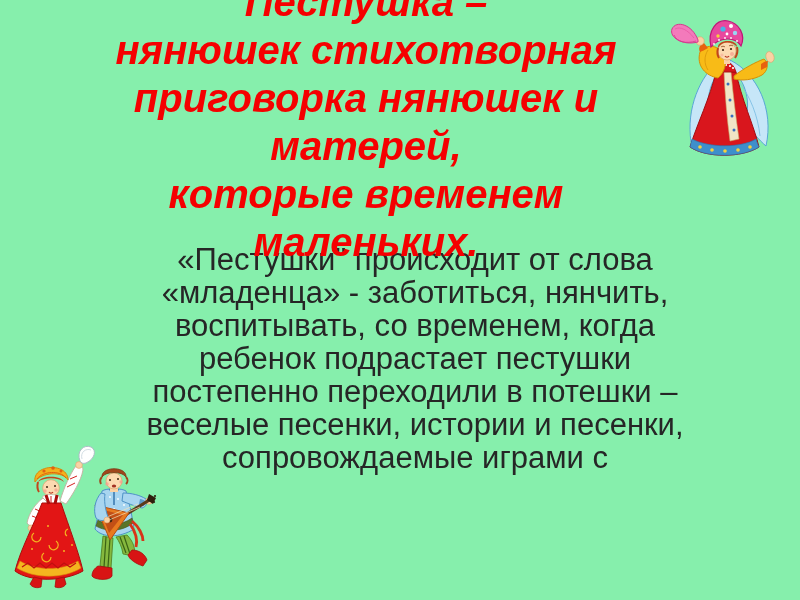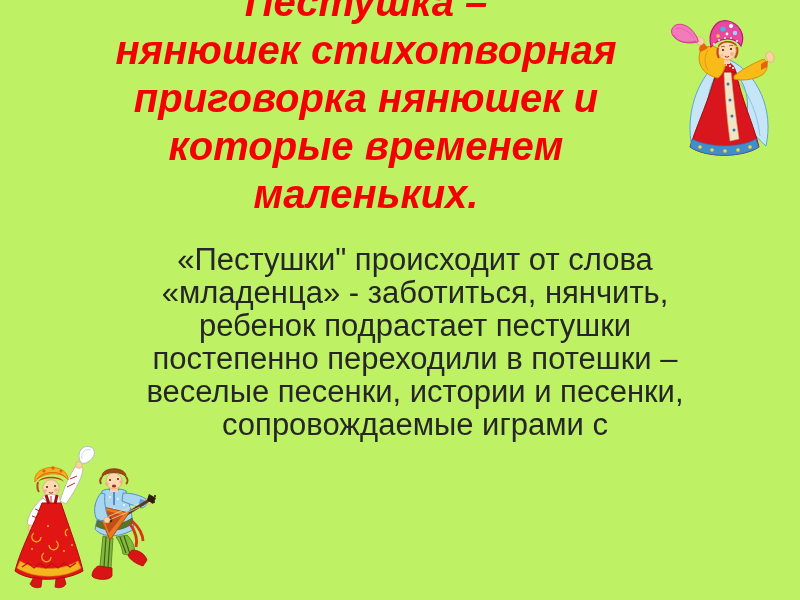--- a/index.html
+++ b/index.html
@@ -1,20 +1,20 @@
 <!DOCTYPE html>
 <html><head>
 <meta charset="utf-8">
 <style>
   html, body { margin: 0; padding: 0; background: #ffffff; }
   .slide {
     position: relative;
     width: 800px;
     height: 600px;
-    background: #bef264;
+    background: #86efac;
     overflow: hidden;
     font-family: "Liberation Sans", sans-serif;
   }
   .title-block {
     position: absolute;
     left: 60px;
     top: -22px;
     width: 612px;
     text-align: center;
     font-weight: bold;
@@ -57,27 +57,29 @@
 </style>
 </head>
 <body>
 
 <div class="slide">
 
   <div class="title-block">
     <div class="t-line">Пестушка –</div>
     <div class="t-line">нянюшек стихотворная</div>
     <div class="t-line">приговорка нянюшек и</div>
+    <div class="t-line">матерей,</div>
     <div class="t-line">которые временем</div>
     <div class="t-line">маленьких.</div>
   </div>
 
   <div class="body-block">
     <div class="b-line">«Пестушки" происходит от слова</div>
     <div class="b-line">«младенца» - заботиться, нянчить,</div>
+    <div class="b-line">воспитывать, со временем, когда</div>
     <div class="b-line">ребенок подрастает пестушки</div>
     <div class="b-line">постепенно переходили в потешки –</div>
     <div class="b-line">веселые песенки, истории и песенки,</div>
     <div class="b-line">сопровождаемые играми с</div>
   </div>
 
   <div class="ill-woman">
     <svg viewBox="0 0 122 145">
 
       <g>

